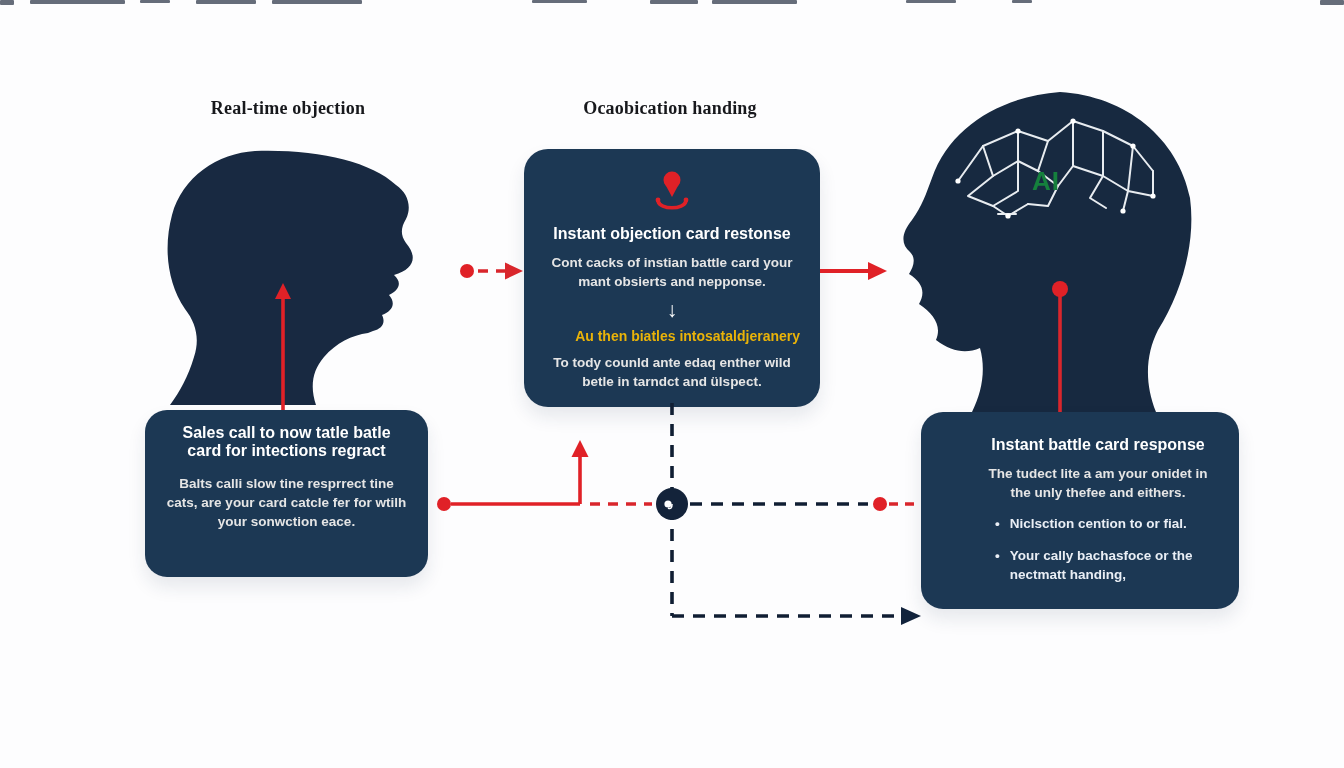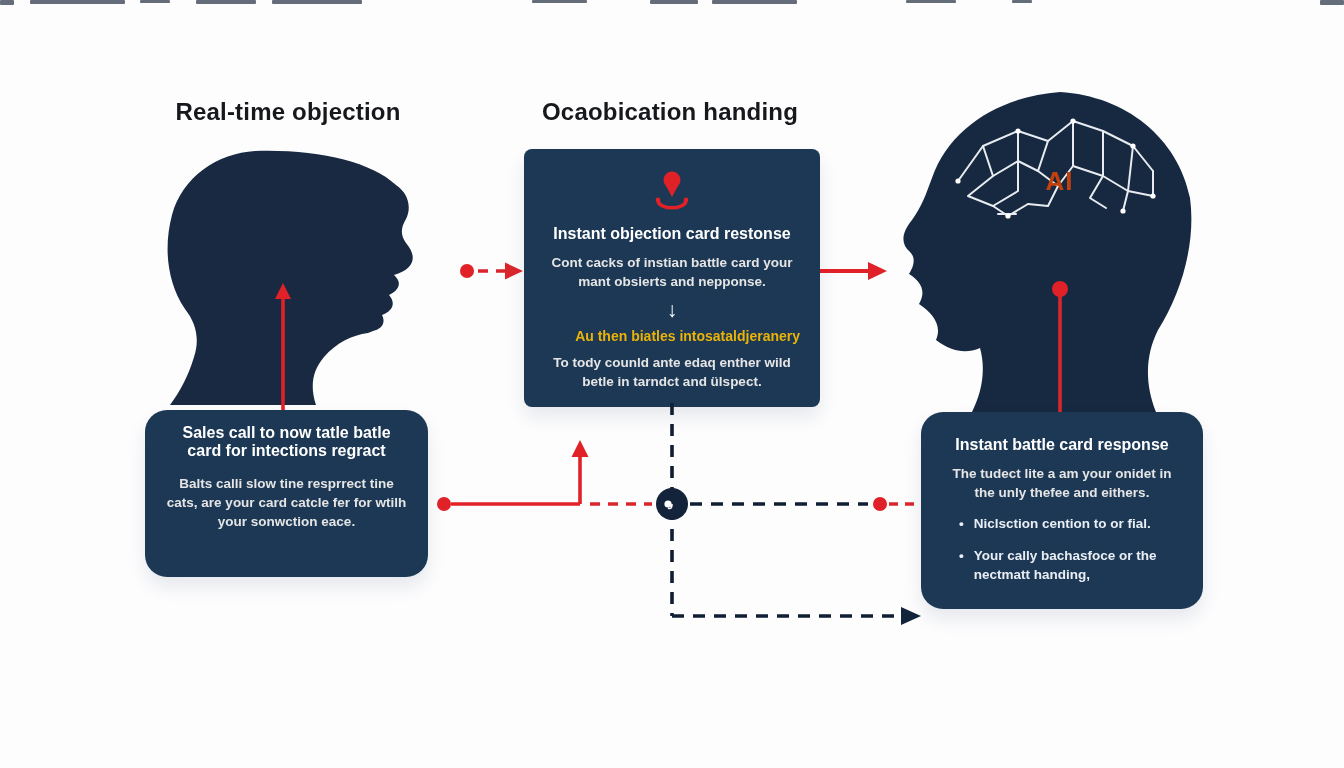--- a/index.html
+++ b/index.html
@@ -1,49 +1,49 @@
 <!DOCTYPE html>
 <html><head>
 <meta charset="utf-8">
 <style>
   html,body{margin:0;padding:0;}
   body{font-family:"Liberation Sans", sans-serif; background:#ffffff;}
   .canvas{position:relative;width:1344px;height:768px;background:#fdfdfe;overflow:hidden;}
 
   
-  .big-heading{position:absolute;font-size:24px;font-weight:800;color:#17181c;text-align:center;letter-spacing:.2px;}
+  .big-heading{position:absolute;font-size:18px;font-weight:800;color:#17181c;text-align:center;letter-spacing:.2px;font-family:Liberation Serif, serif;}
   .heading-left{left:118px;top:98px;width:340px;}
   .heading-center{left:510px;top:98px;width:320px;}
 
   
-  .card{position:absolute;background:#1c3854;border-radius:8px;color:#fff;
+  .card{position:absolute;background:#1c3854;border-radius:24px;color:#fff;
         box-shadow:0 10px 18px rgba(30,50,80,.10);}
   .card-inner{padding:18px 20px;text-align:center;}
   .card-title{font-size:16px;font-weight:800;color:#ffffff;}
   .card-body{font-size:13.5px;font-weight:600;color:#e5e5e5;line-height:1.42;margin-top:10px;}
   .card-sub{font-size:14px;font-weight:700;color:#eab308;margin-top:8px;text-align:right;}
   .down-arrow{font-size:21px;font-weight:700;color:#ffffff;margin-top:8px;line-height:1;}
 
   .card-center{left:524px;top:149px;width:296px;height:258px;}
   .card-left{left:145px;top:410px;width:283px;height:167px;border-radius:22px;}
-  .card-right{left:921px;top:412px;width:282px;height:197px;border-radius:22px;}
+  .card-right{left:921px;top:412px;width:282px;height:197px;border-radius:22px;padding-left:36px;}
 
   .bullet-row{display:flex;gap:10px;justify-content:flex-start;text-align:left;
               font-size:13.5px;font-weight:600;color:#e9eef5;line-height:1.4;margin-top:13px;padding:0 6px 0 18px;}
   .bullet-dot{flex:0 0 auto;}
 
   
   .head-wrap{position:absolute;}
   .left-head{left:130px;top:143px;width:295px;height:262px;}
   .right-head{left:898px;top:86px;width:302px;height:326px;}
   .head-text{position:absolute;color:#ffffff;font-weight:800;text-align:center;line-height:1.5;}
   .left-head-text{left:188px;top:196px;width:230px;font-size:15px;}
   .right-head-text{left:933px;top:208px;width:255px;font-size:15px;}
-  .ai-label{position:absolute;left:1032px;top:166px;width:55px;text-align:center;
-            color:#c2410c;font-size:26px;font-weight:800;letter-spacing:1px;}
+  .ai-label{position:absolute;left:1032px;top:166px;width:55px;text-align:left;
+            color:#15803d;font-size:26px;font-weight:800;letter-spacing:1px;}
 
   
   .connectors{position:absolute;left:0;top:0;width:1344px;height:768px;pointer-events:none;}
 
   
   .edge-mark{position:absolute;top:0;height:4px;background:#2b3547;opacity:.72;border-radius:1px;}
 </style>
 </head>
 <body>
 

